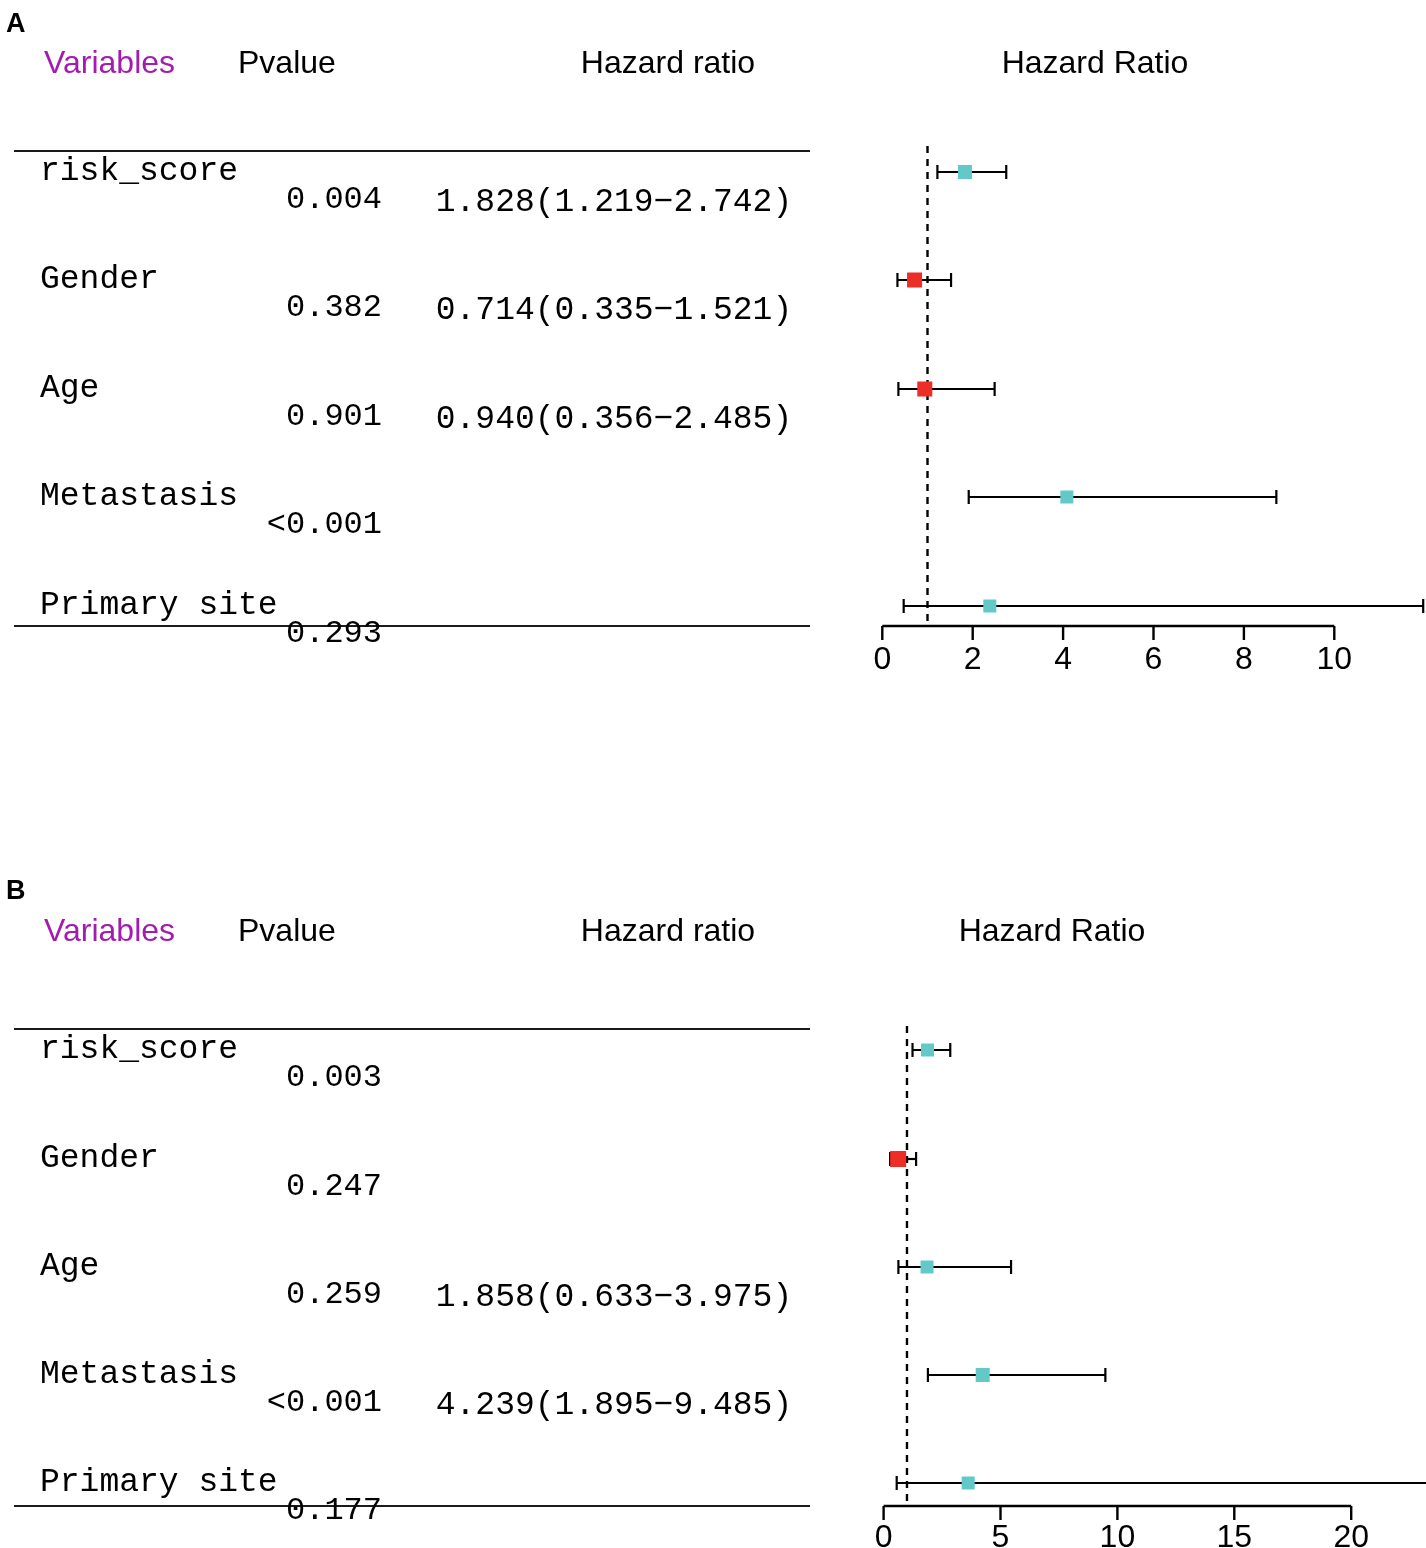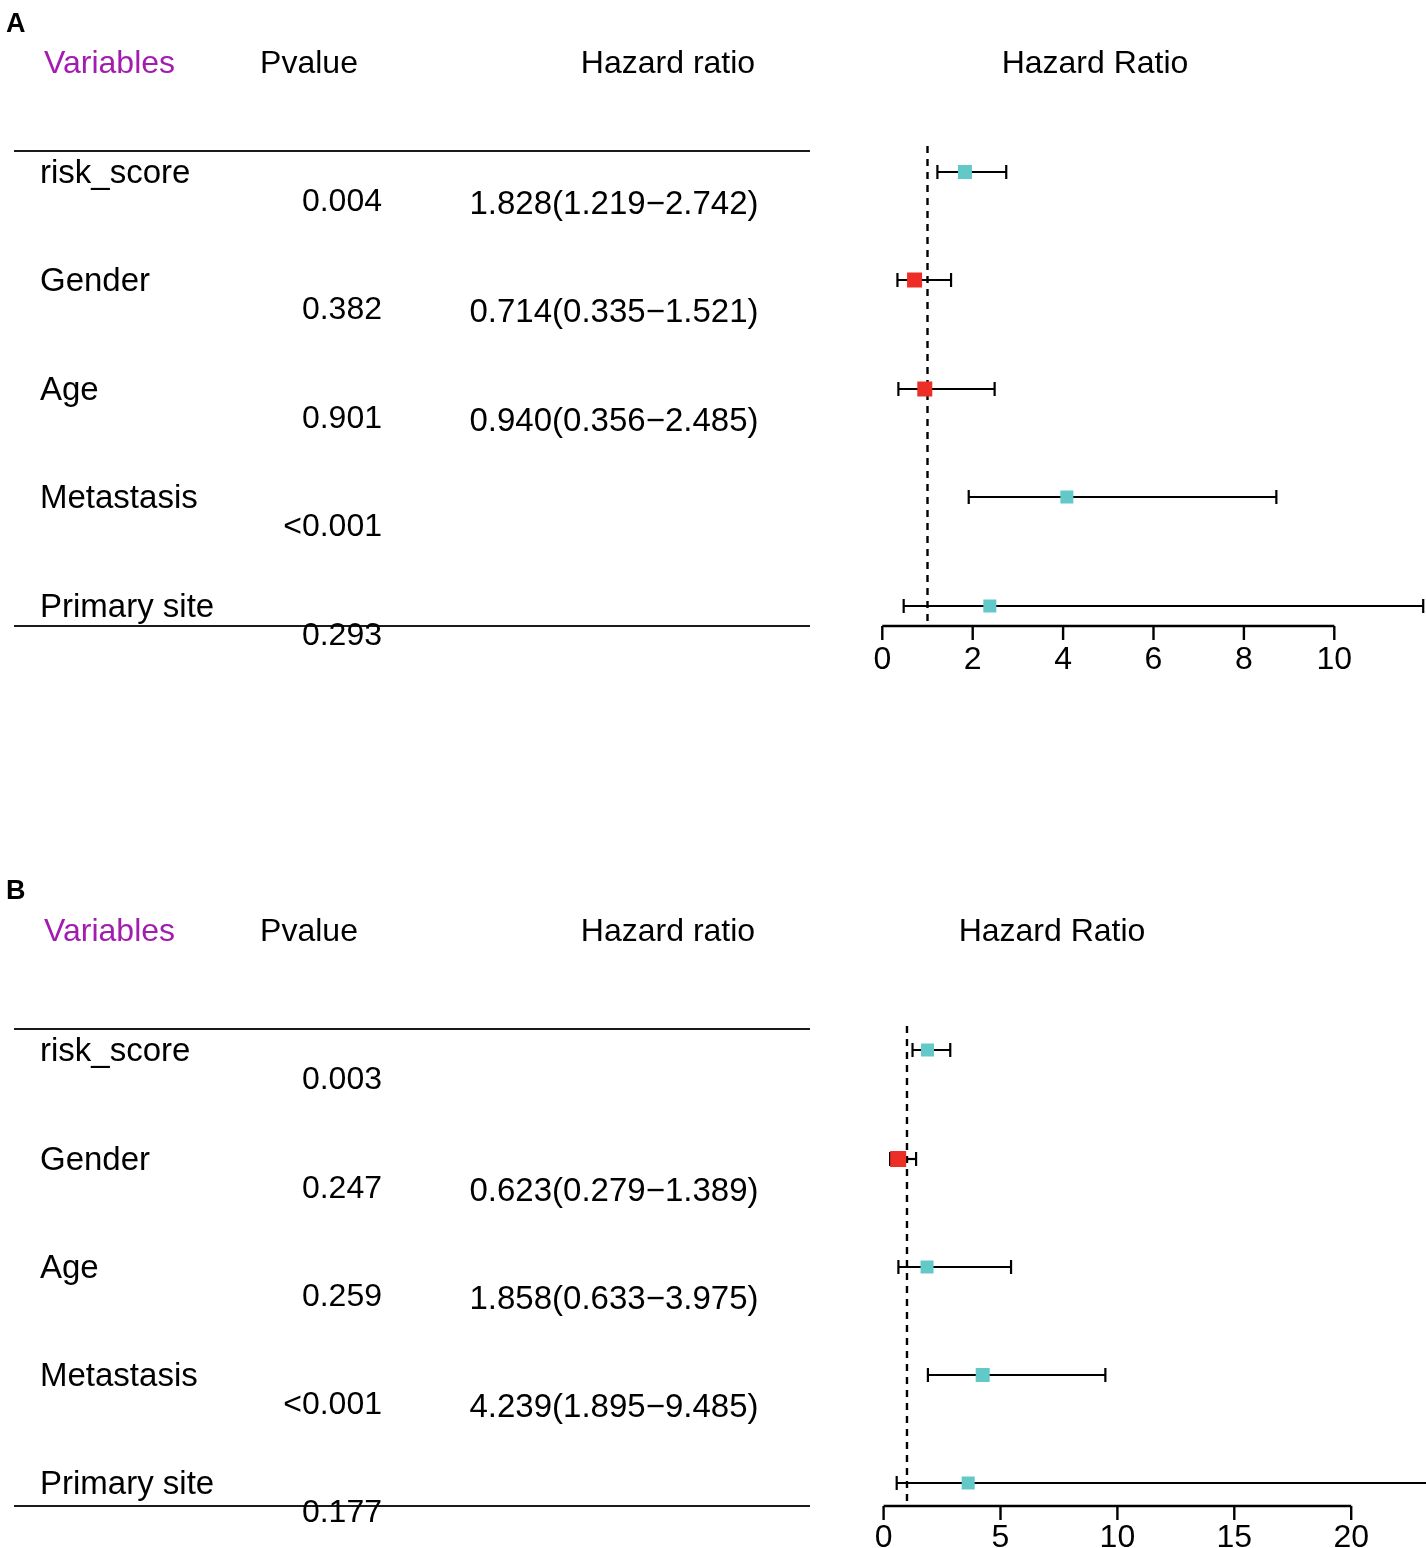--- a/index.html
+++ b/index.html
@@ -2,26 +2,26 @@
 <html><head>
 <meta charset="utf-8">
 <style>
   html,body{margin:0;padding:0;background:#ffffff;}
   body{width:1426px;height:1548px;position:relative;overflow:hidden;
        font-family:"Liberation Sans",sans-serif;color:#000;}
   .panel{position:absolute;left:0;width:1426px;}
   .panel-label{position:absolute;left:6px;font-size:27px;font-weight:bold;color:#000;}
   .col-header{position:absolute;font-size:32px;line-height:44px;height:44px;white-space:nowrap;}
   .hdr-variables{left:44px;top:40px;color:#a21caf;}
-  .hdr-pvalue{left:238px;top:40px;width:142px;text-align:center;}
+  .hdr-pvalue{left:238px;top:40px;width:142px;text-align:left;}
   .hdr-hazard{left:518px;top:40px;width:300px;text-align:center;}
   .plot-title{position:absolute;top:40px;width:300px;height:44px;line-height:44px;
               font-size:32px;text-align:center;white-space:nowrap;}
   .rule{position:absolute;left:14px;width:796px;height:2.4px;background:#1a1a1a;}
-  .table-rows{position:absolute;left:0;top:0;right:0;bottom:0;}
+  .table-rows{position:absolute;left:0;top:0;right:0;bottom:0;font-family:Liberation Mono, monospace;}
   .trow{position:absolute;left:0;width:820px;height:44px;}
   .trow span{position:absolute;top:0;height:44px;line-height:44px;font-size:33px;white-space:nowrap;}
   .cell-variable{left:40px;}
   .cell-pvalue{left:230px;width:152px;text-align:right;font-size:32px !important;margin-top:28px;}
   .cell-hazard{left:431px;width:366px;text-align:center;margin-top:31px;}
   svg.plot{position:absolute;left:820px;top:0;overflow:hidden;}
   svg.plot text{font-family:"Liberation Sans",sans-serif;font-size:32px;fill:#000;}
 </style>
 </head>
 <body>
@@ -106,21 +106,20 @@
   <div class="rule" style="top:160px;"></div>
   <div class="rule" style="top:637px;"></div>
   <div class="table-rows">
       <div class="trow" style="top: 160px;">
         <span class="cell-variable">risk_score</span>
         <span class="cell-pvalue">0.003</span>
       </div>
       <div class="trow" style="top: 269px;">
         <span class="cell-variable">Gender</span>
         <span class="cell-pvalue">0.247</span>
-        <span class="cell-hazard">0.623(0.279−1.389)</span>
       </div>
       <div class="trow" style="top: 377px;">
         <span class="cell-variable">Age</span>
         <span class="cell-pvalue">0.259</span>
         <span class="cell-hazard">1.858(0.633−3.975)</span>
       </div>
       <div class="trow" style="top: 485px;">
         <span class="cell-variable">Metastasis</span>
         <span class="cell-pvalue">&lt;0.001</span>
         <span class="cell-hazard">4.239(1.895−9.485)</span>

